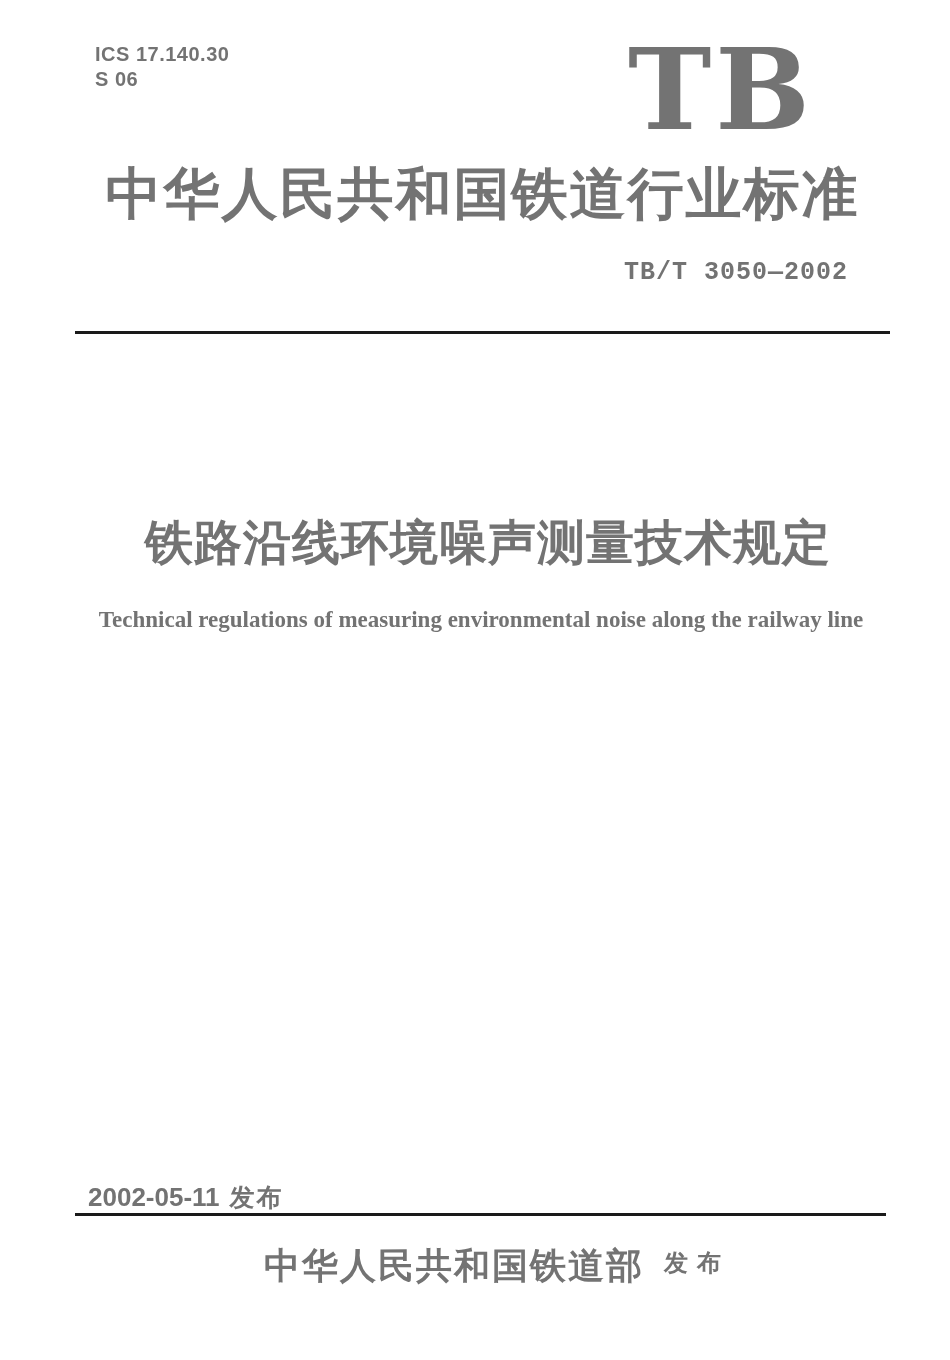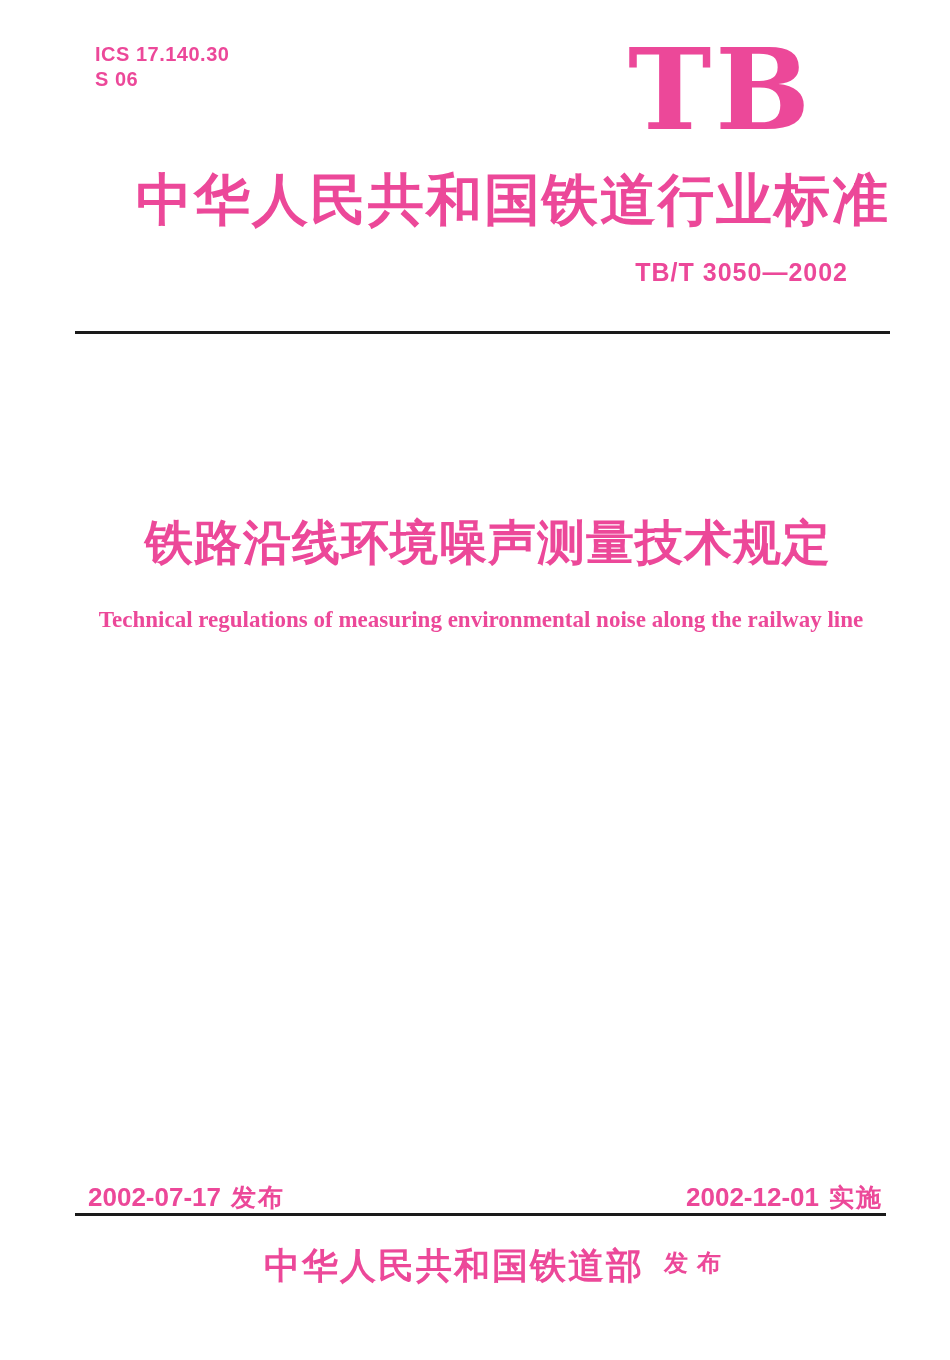--- a/index.html
+++ b/index.html
@@ -6,21 +6,21 @@
     margin: 0;
     padding: 0;
     background: #e8e8e8;
   }
   .page {
     position: relative;
     width: 950px;
     height: 1360px;
     margin: 0 auto;
     background: #ffffff;
-    color: #ec4899;
+    color: #737373;
     overflow: hidden;
     font-family: "Liberation Serif", serif;
   }
 
   
   .ics-block {
     position: absolute;
     left: 95px;
     top: 42px;
     font-family: "Liberation Sans", sans-serif;
@@ -39,37 +39,37 @@
     font-weight: 900;
     font-size: 112px;
     line-height: 1.0;
     letter-spacing: 4px;
   }
 
   
   .standard-type {
     position: absolute;
     left: 75px;
-    top: 170px;
+    top: 164px;
     width: 815px;
-    text-align: right;
+    text-align: center;
     font-family: "Liberation Serif", serif;
     font-weight: bold;
     font-size: 56px;
     line-height: 60px;
     letter-spacing: 2px;
     white-space: nowrap;
   }
 
   
   .standard-number {
     position: absolute;
     right: 102px;
     top: 258px;
-    font-family: Liberation Sans, sans-serif;
+    font-family: Liberation Mono, monospace;
     font-weight: bold;
     font-size: 25px;
     letter-spacing: 1px;
     white-space: nowrap;
   }
 
   .rule {
     position: absolute;
     background: #1a1a1a;
   }
@@ -176,24 +176,21 @@
   <div class="standard-number">TB/T 3050—2002</div>
 
   <div class="rule rule-top"></div>
 
   <div class="title-zh">铁路沿线环境噪声测量技术规定</div>
 
   <div class="title-en">Technical regulations of measuring environmental noise along the railway line</div>
 
   <div class="dates-row">
     <div>
-      <span>2002-07-17</span><span class="date-label">发布</span>
-    </div>
-    <div>
-      <span>2002-12-01</span><span class="date-label">实施</span>
+      <span>2002-05-11</span><span class="date-label">发布</span>
     </div>
   </div>
 
   <div class="rule rule-bottom"></div>
 
   <div class="publisher-row">
     <span class="publisher-name">中华人民共和国铁道部</span><span class="publisher-label">发布</span>
   </div>
 
 </div>

